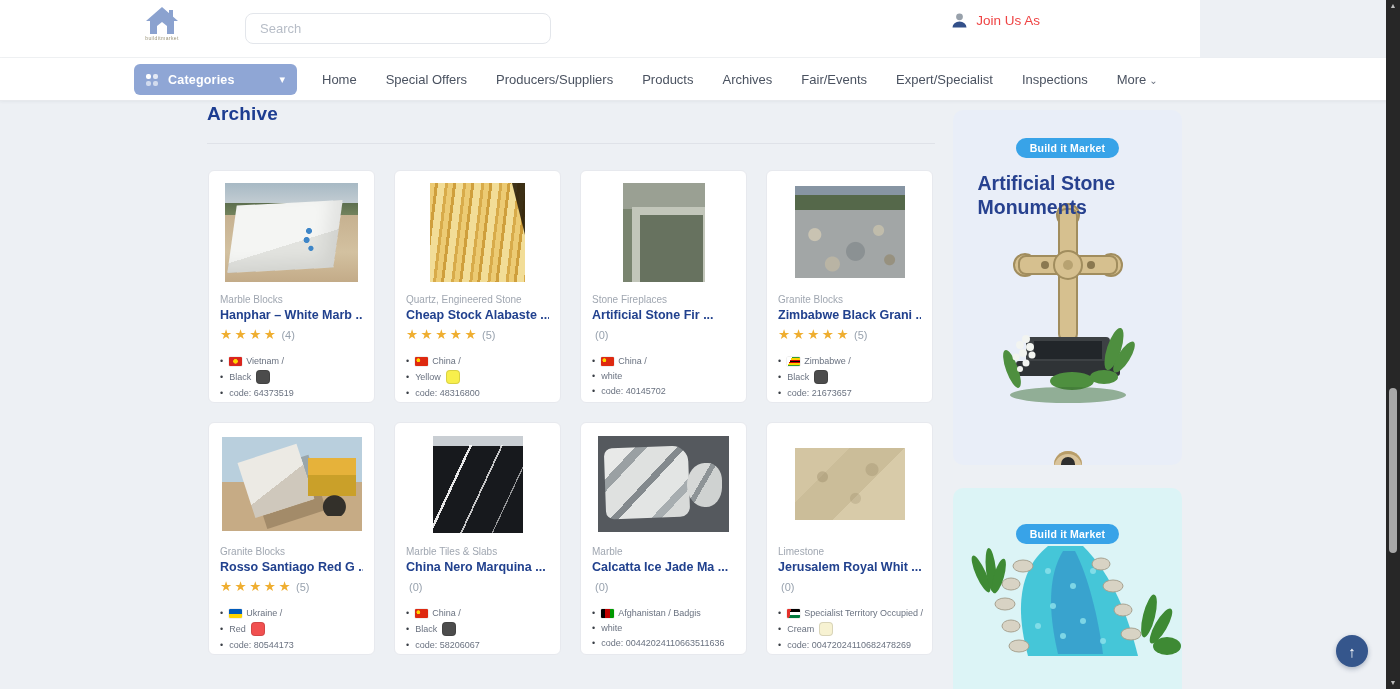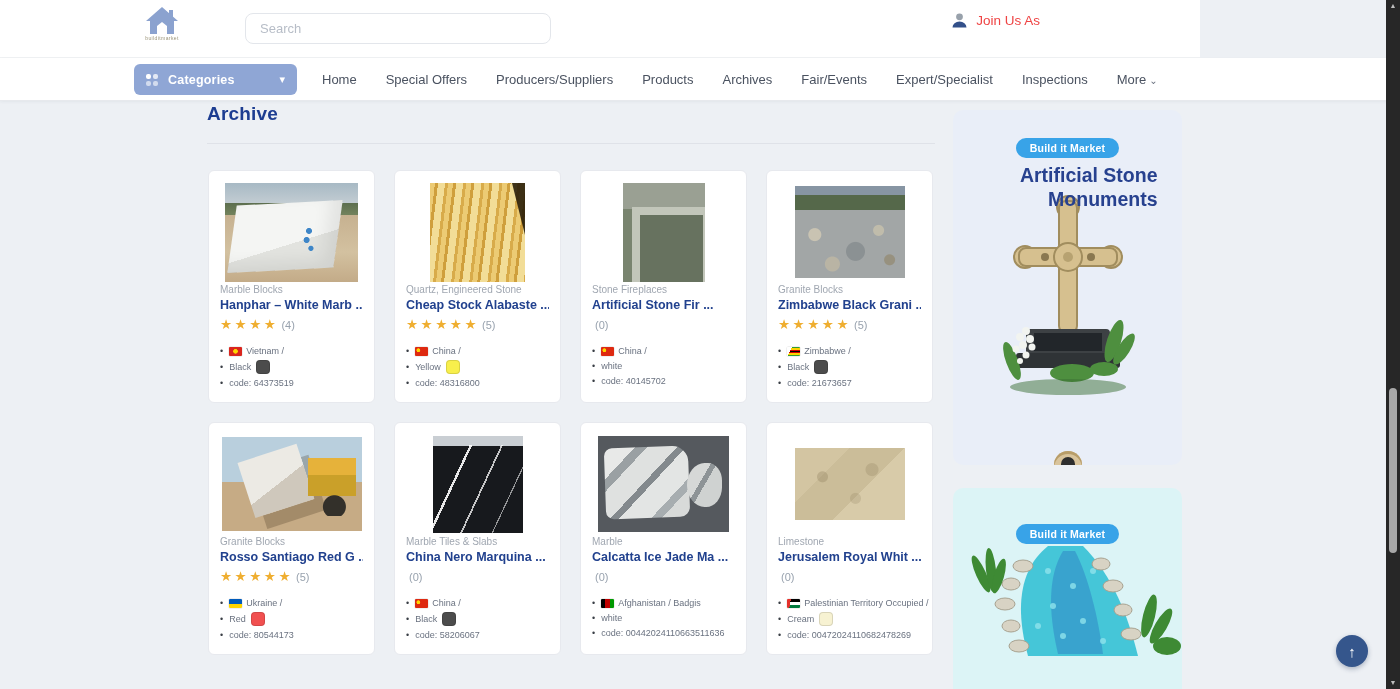--- a/index.html
+++ b/index.html
@@ -30,21 +30,21 @@
 
   
   .page-title { position:absolute; left:207px; top:103px; font-size:19px; font-weight:bold; color:#1d3d91; letter-spacing:.2px; }
   .heading-divider { position:absolute; left:207px; top:143px; width:728px; height:1px; background:#dfe2e8; }
 
   
   .grid { position:absolute; left:208px; top:170px; display:grid; grid-template-columns:repeat(4,167px); grid-auto-rows:233px; gap:19px; }
   .card { background:#fff; border:1px solid #e7e9ee; border-radius:6px; padding:9px 11px; overflow:hidden; cursor:pointer; }
   .thumbwrap { height:104px; display:flex; align-items:center; justify-content:center; }
   .thumb { position:relative; overflow:hidden; }
-  .cat-name { font-size:10px; color:#a0a7b1; margin-top:0; white-space:nowrap; overflow:hidden; }
+  .cat-name { font-size:10px; color:#a0a7b1; margin-top:10px; white-space:nowrap; overflow:hidden; }
   .p-title { font-size:12.5px; font-weight:bold; color:#21418e; margin-top:3px; white-space:nowrap; overflow:hidden; }
   .rating { margin-top:4px; height:17px; display:flex; align-items:center; }
   .stars { color:#efae30; font-size:13.5px; letter-spacing:2.5px; line-height:1; }
   .count { color:#98a2ae; font-size:11px; margin-left:3px; }
   .details { list-style:none; margin-top:12px; }
   .details li { display:flex; align-items:center; font-size:9px; color:#6a7280; margin:3px 0; line-height:12px; white-space:nowrap; }
   .details li::before { content:"•"; color:#3a3f46; margin-right:6px; font-size:9px; }
   .flag { display:inline-block; width:13px; height:9px; margin-right:4px; border-radius:1px; box-shadow:0 0 0 .5px rgba(0,0,0,.12); flex:none; }
   .flag-vn { background-color:#da251d; background-image:radial-gradient(circle at 50% 48%, #ffd600 0 2px, transparent 2.6px); }
   .flag-cn { background-color:#de2910; background-image:radial-gradient(circle at 26% 36%, #ffd600 0 1.6px, transparent 2.2px); }
@@ -74,21 +74,21 @@
   .t7::after { content:""; position:absolute; right:5%; top:28%; width:27%; height:46%; background:linear-gradient(120deg,#d6d8d7 0 40%,#8d9396 40% 50%,#cfd2d1 50%); border-radius:50% 40% 45% 50%; }
   .t8 { width:110px; height:72px; background:linear-gradient(135deg,#d3c5a2 0 30%,#cbbd99 30% 60%,#d8cba9 60%); }
   .t8::before { content:""; position:absolute; inset:0; background:radial-gradient(circle at 25% 40%,rgba(120,104,70,.25) 0 5px,transparent 6px),radial-gradient(circle at 70% 30%,rgba(120,104,70,.2) 0 6px,transparent 7px),radial-gradient(circle at 55% 70%,rgba(120,104,70,.18) 0 5px,transparent 6px); }
 
   
   .ad { position:absolute; left:953px; width:229px; overflow:hidden; cursor:pointer; }
   .ad1 { top:110px; height:355px; background:#e9eef8; border-radius:10px; }
   .ad2 { top:488px; height:201px; background:#dcf4f6; border-radius:10px 10px 0 0; }
   .ad-badge { display:block; width:fit-content; margin:28px auto 0; background:#38a3e8; color:#fff; font-size:10.5px; font-weight:bold; padding:4px 14px; border-radius:999px; letter-spacing:.2px; position:relative; z-index:3; }
   .ad2 .ad-badge { margin-top:36px; }
-  .ad-title { width:180px; margin:5px auto 0; text-align:right; font-size:19.5px; font-weight:bold; color:#27418f; line-height:24px; position:relative; z-index:3; }
+  .ad-title { width:180px; margin:13px auto 0; text-align:left; font-size:19.5px; font-weight:bold; color:#27418f; line-height:24px; position:relative; z-index:3; }
   .ad-art { display:block; margin:-20px auto 0; position:relative; z-index:1; }
   .ad2 .ad-art { margin-top:2px; }
   .peek { position:absolute; bottom:0; left:50%; transform:translateX(-50%); width:28px; height:14px; border-radius:14px 14px 0 0; background:#d9c49c; box-shadow:inset 0 3px 0 #b89d69; }
   .peek::after { content:""; position:absolute; left:7px; top:6px; width:14px; height:8px; border-radius:7px 7px 0 0; background:#2e2e2e; }
 
   
   .scroll-top { position:absolute; left:1336px; top:635px; width:32px; height:32px; border-radius:50%; background:#35568c; color:#fff; display:flex; align-items:center; justify-content:center; font-size:15px; cursor:pointer; z-index:9; box-shadow:0 2px 5px rgba(20,40,80,.3); }
 
   
   .scrollbar { position:absolute; right:0; top:0; width:14px; height:689px; background:#272727; z-index:20; }
@@ -328,21 +328,21 @@
         </div>
       <div class="cat-name">Limestone</div>
       <div class="p-title">Jerusalem Royal Whit ...</div>
       <div class="rating">
         <span class="stars"></span>
         <span class="count">(0)</span>
       </div>
       <ul class="details">
         <li>
             <span class="flag flag-ps"></span>
-            <span>Palestinian Territory Occupied /</span>
+            <span>Specialist Territory Occupied /</span>
           </li>
         <li>
             <span>Cream</span>
             <span class="swatch" style="background: rgb(247, 242, 210);"></span>
           </li>
         <li>
             <span>code: 00472024110682478269</span>
           </li>
       </ul>
     </div>

